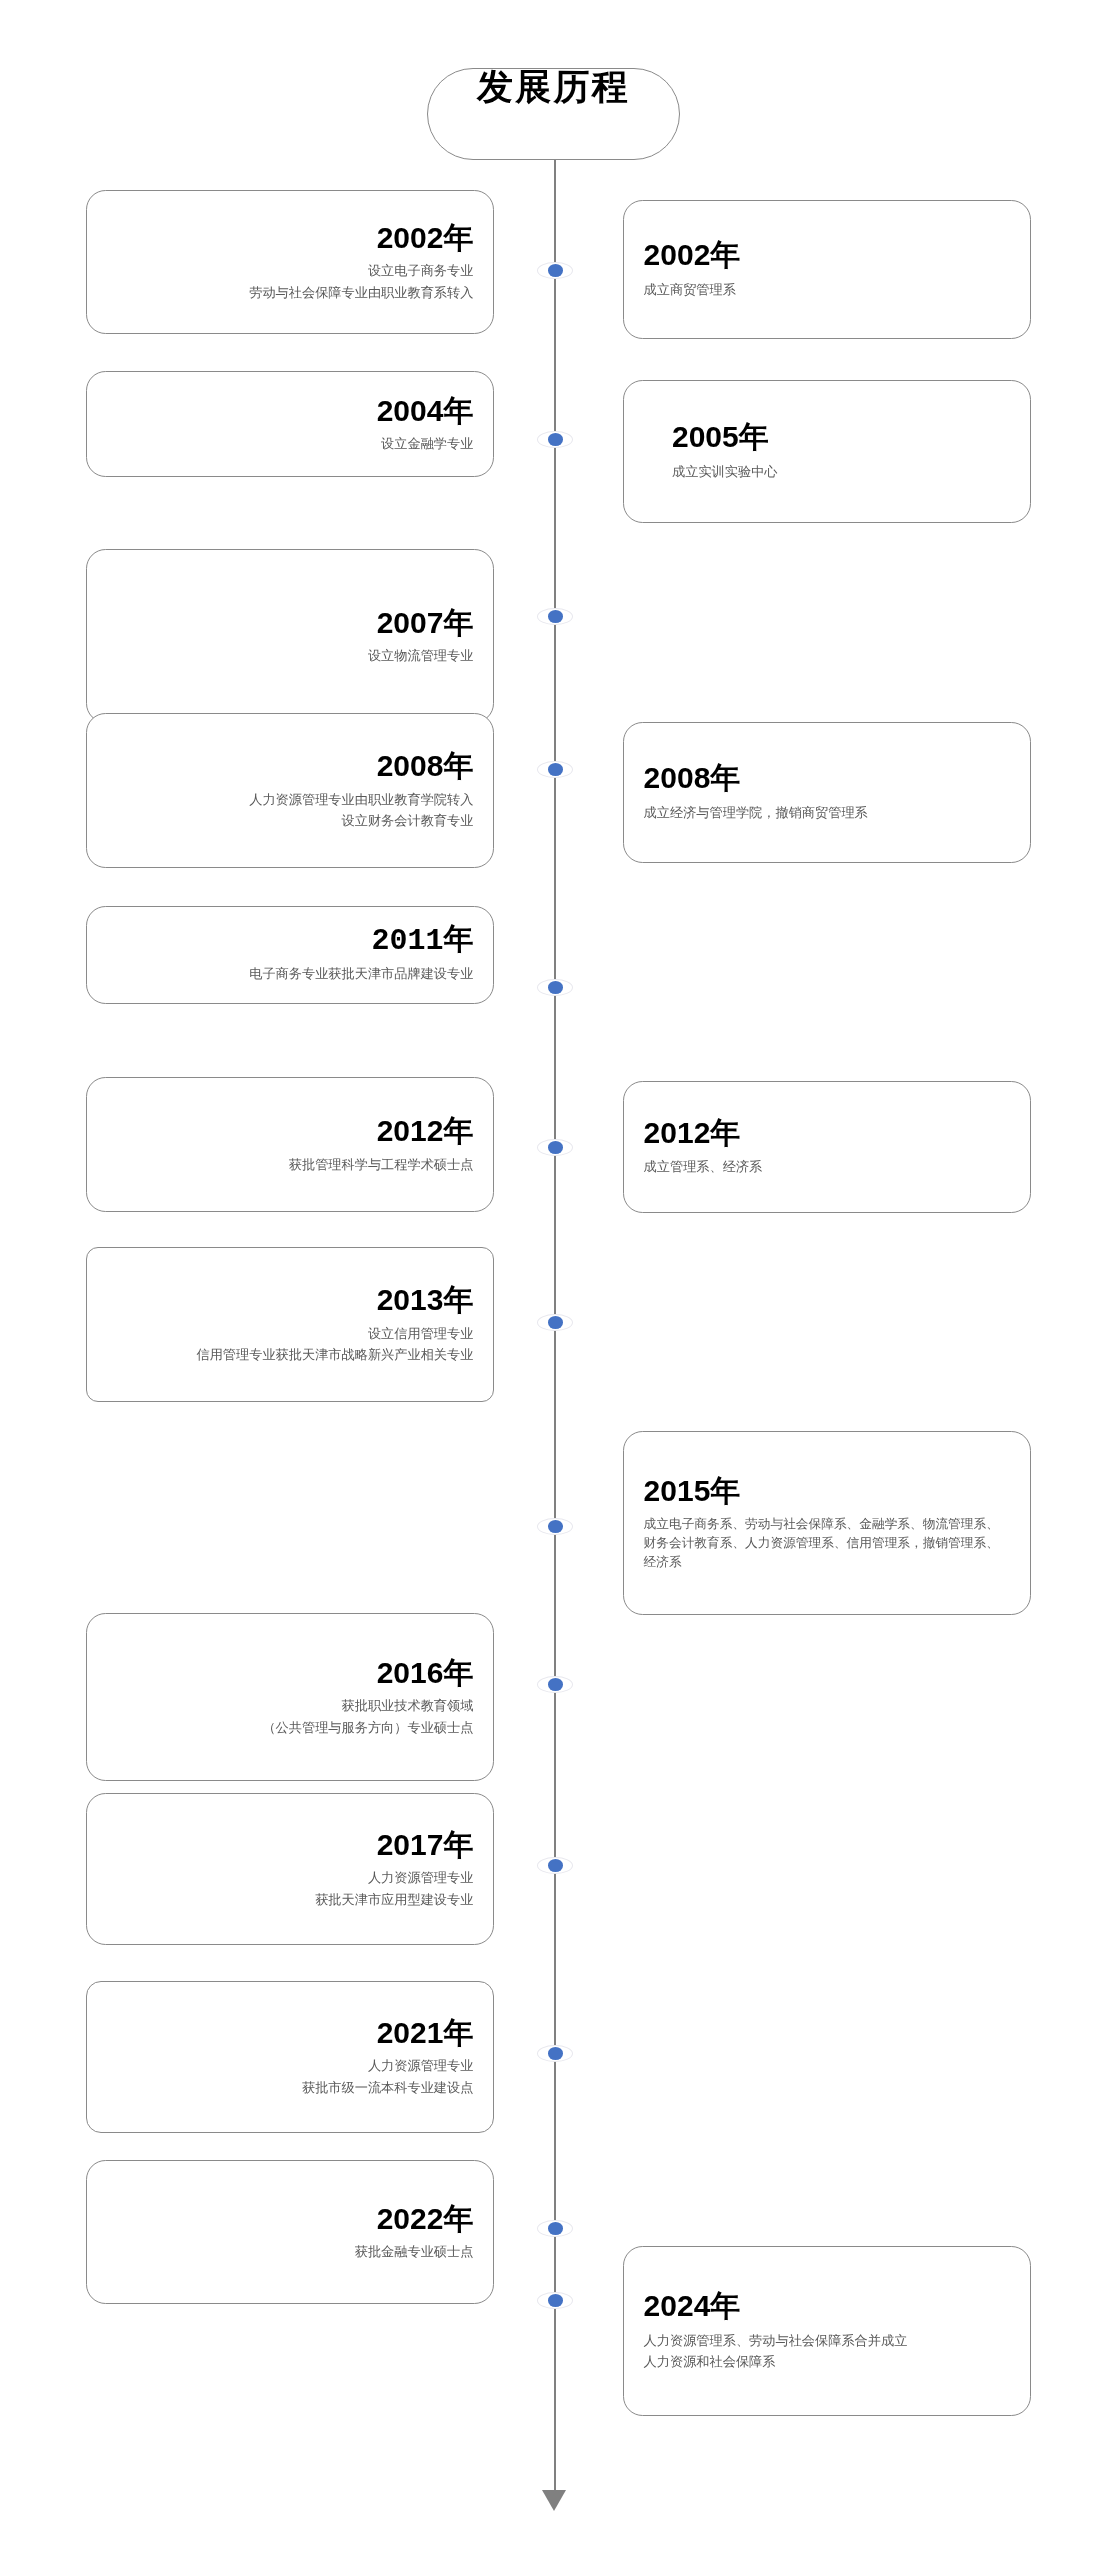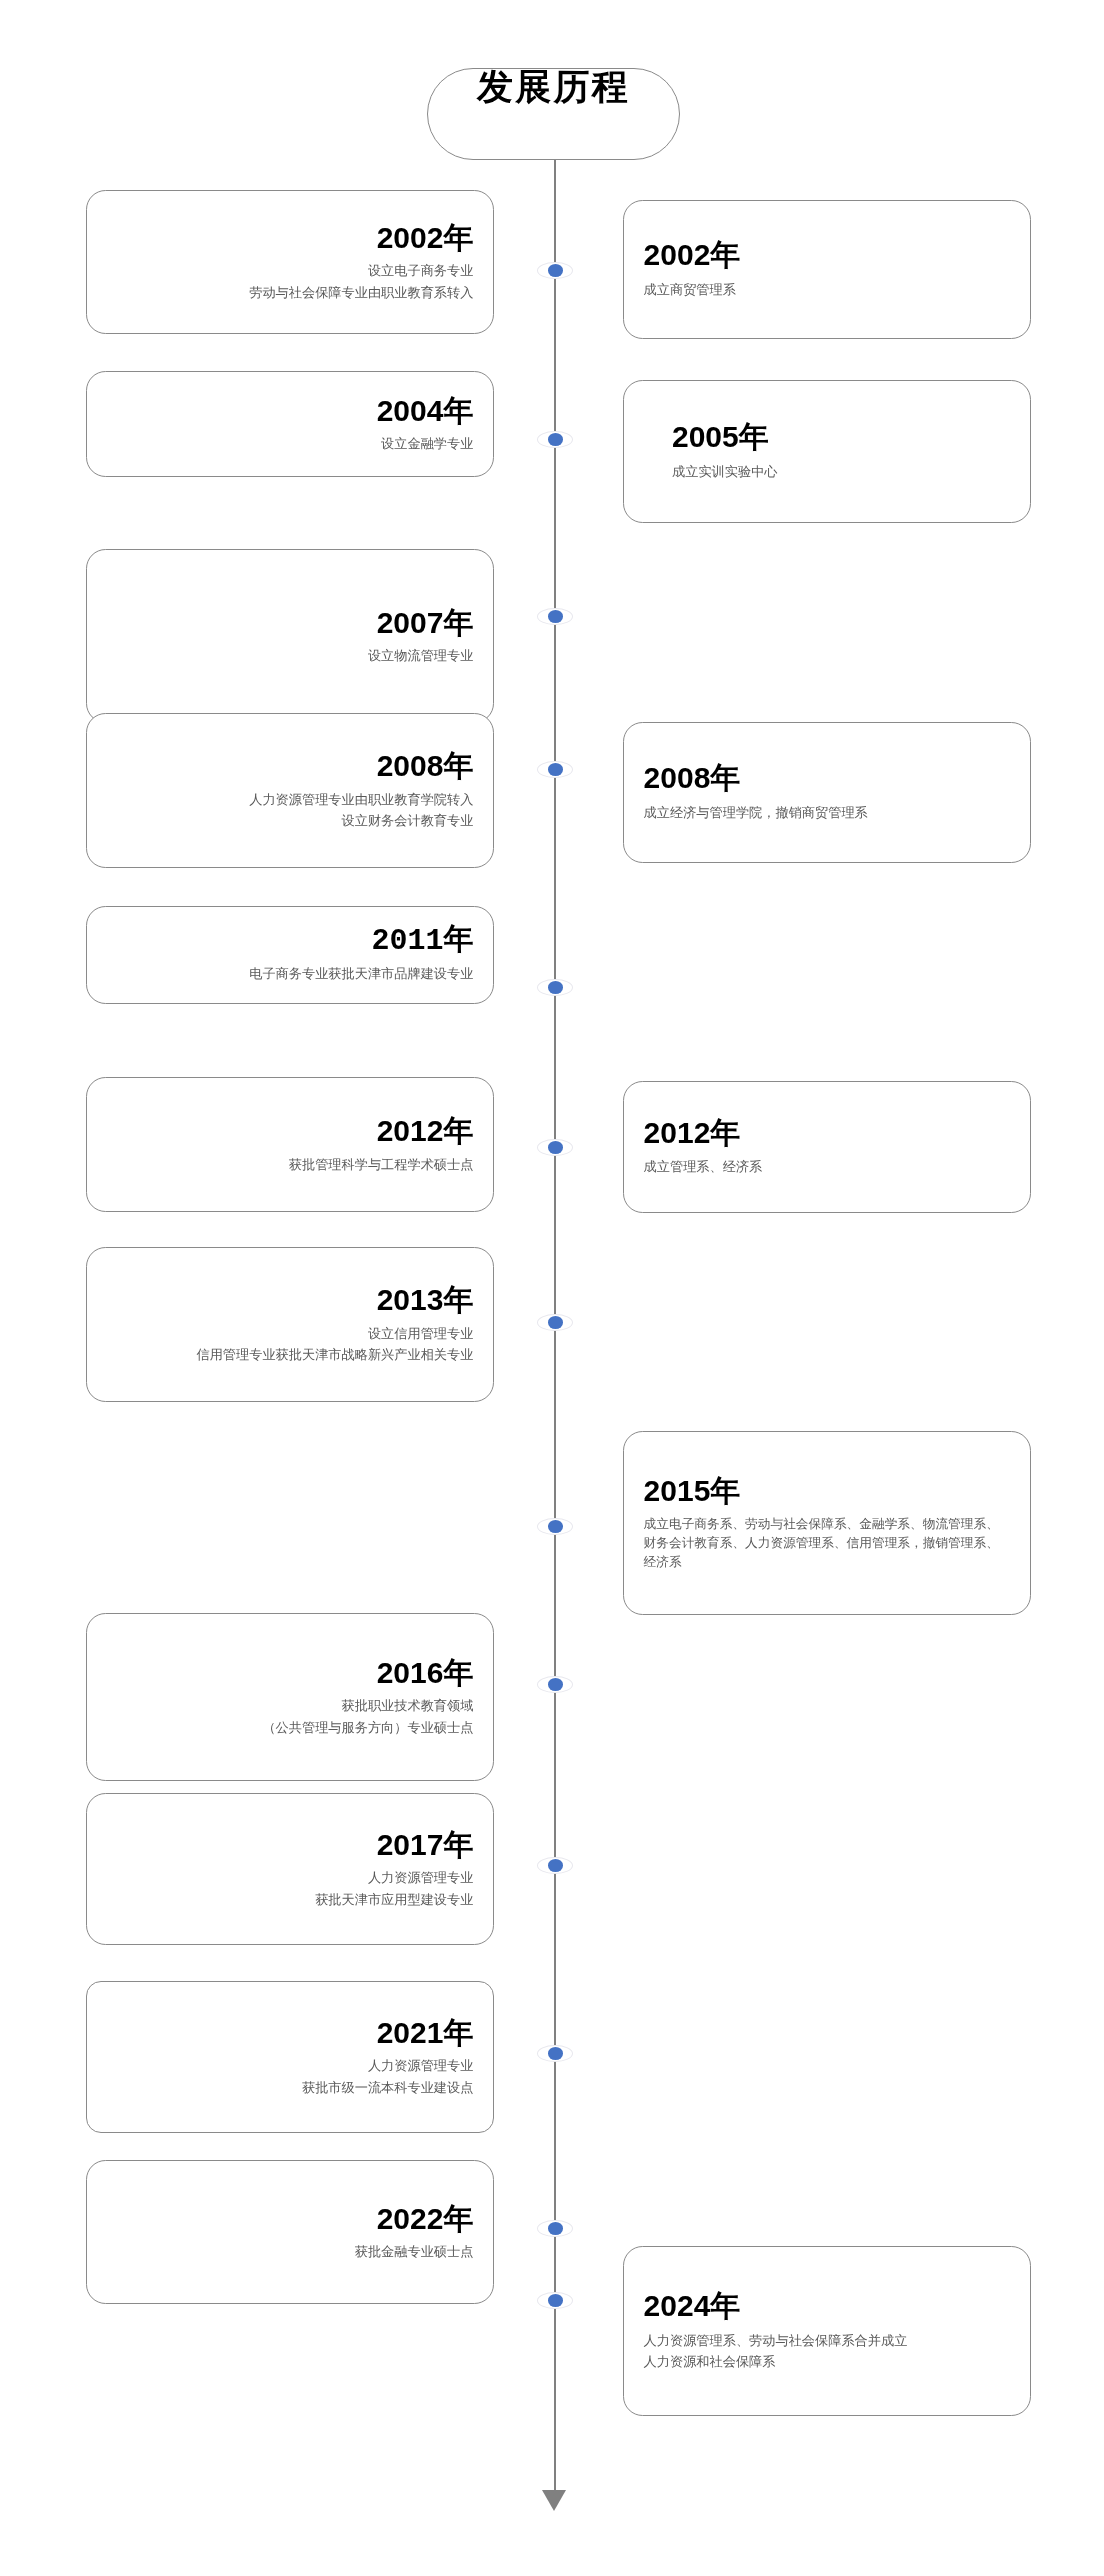--- a/index.html
+++ b/index.html
@@ -209,21 +209,21 @@
           <span class="desc-line">获批管理科学与工程学术硕士点</span>
         </div>
       </div>
       <div class="dot" style="top: 1139px;"></div>
       <div class="card right" style="top: 1081px; height: 132px;">
         <div class="card-year">2012年</div>
         <div class="card-desc">
           <span class="desc-line">成立管理系、经济系</span>
         </div>
       </div>
-      <div class="card left" style="top: 1247px; height: 155px;">
+      <div class="card left" style="top: 1247px; height: 155px; border-radius: 12px;">
         <div class="card-year">2013年</div>
         <div class="card-desc">
           <span class="desc-line">设立信用管理专业</span>
           <span class="desc-line">信用管理专业获批天津市战略新兴产业相关专业</span>
         </div>
       </div>
       <div class="dot" style="top: 1314px;"></div>
       <div class="card right wide-desc" style="top: 1431px; height: 184px;">
         <div class="card-year">2015年</div>
         <div class="card-desc">

